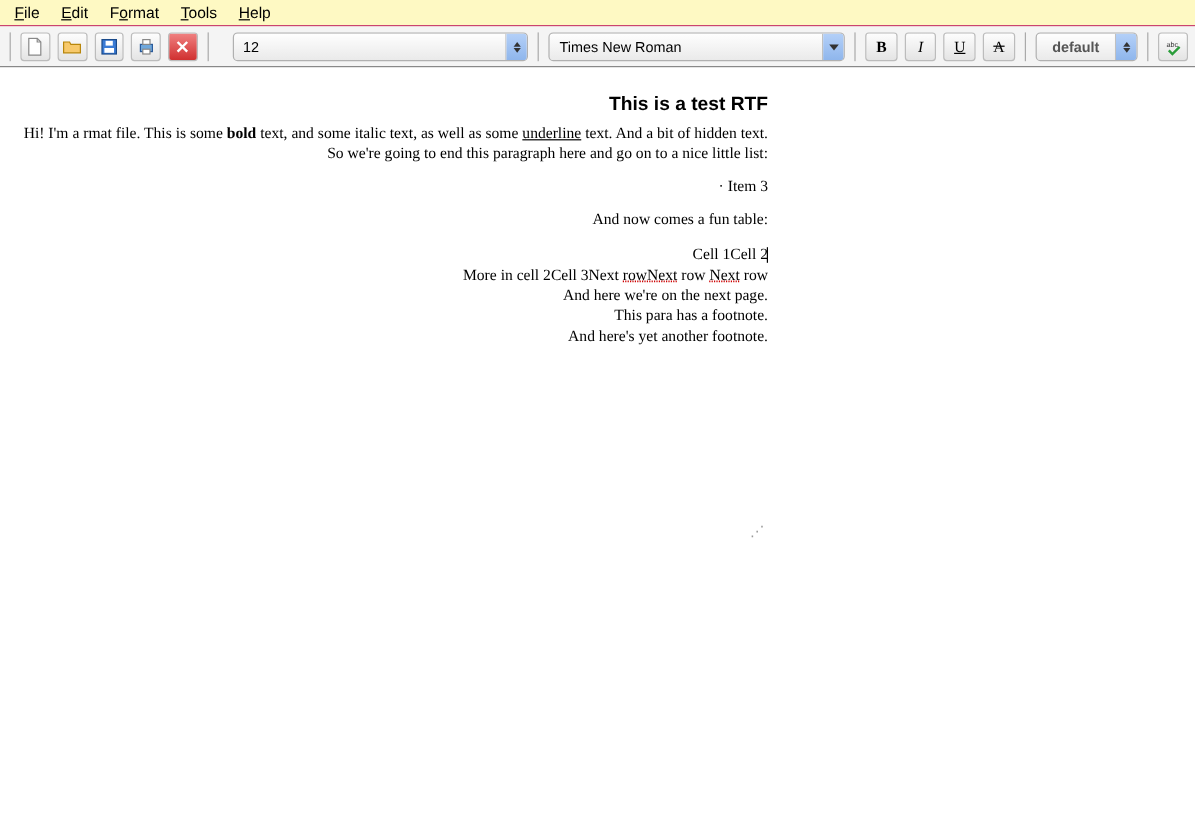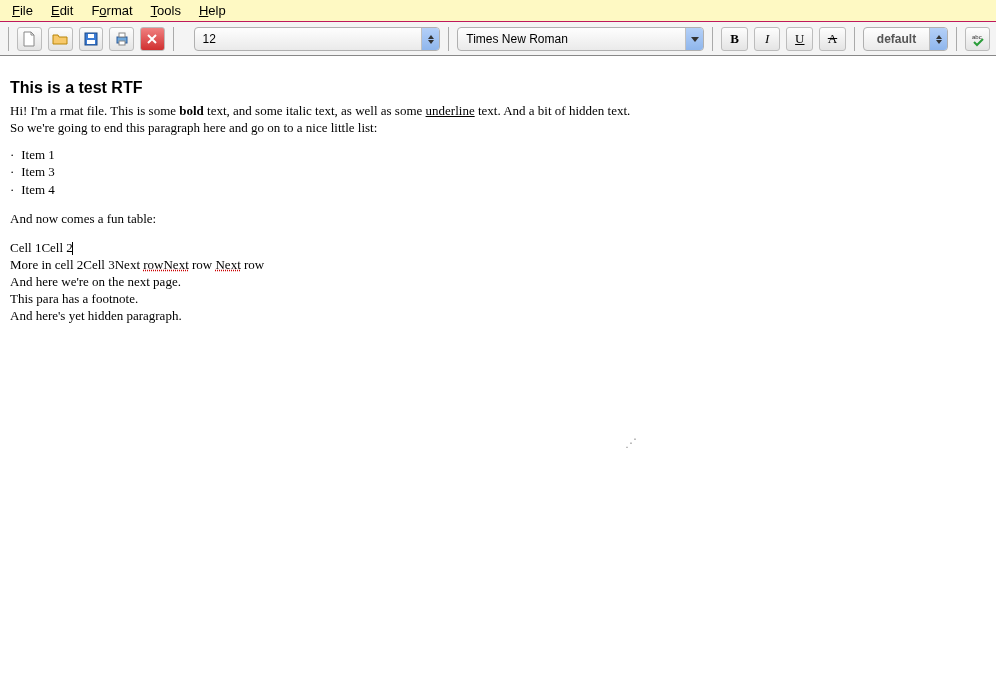--- a/index.html
+++ b/index.html
@@ -135,20 +135,21 @@
     .doc-area {
       padding: 22px 10px 10px 10px;
       position: relative;
     }
     .doc-content {
       font-family: "Times New Roman", serif;
       font-size: 13px;
       line-height: 1.3;
       width: 630px;
       position: relative;
+      text-align: right;
     }
     .doc-title {
       font-family: "Helvetica Neue", Arial, sans-serif;
       font-weight: bold;
       font-size: 16px;
       margin-bottom: 4px;
     }
     .p1 { margin-bottom: 10px; }
     .list { margin-bottom: 12px; }
     .list-item { margin: 1px 0; }
@@ -270,31 +271,29 @@
 
 <div class="doc-area">
   <div class="doc-content">
     <div class="doc-title">This is a test RTF</div>
 
     <div class="p1">
       <span>Hi! I'm a rmat file. This is some </span><span class="bold">bold</span><span> text, and some </span><span class="italic">italic</span><span> text, as well as some </span><span class="under">underline</span><span> text. And a bit of hidden text. So we're going to end this paragraph here and go on to a nice little list:</span>
     </div>
 
     <div class="list">
-      <div class="list-item"><span class="bullet">·</span> <span>Item 1</span></div>
       <div class="list-item"><span class="bullet">·</span> <span>Item 3</span></div>
-      <div class="list-item"><span class="bullet">·</span> <span>Item 4</span></div>
     </div>
 
     <div style="margin-bottom:12px">And now comes a fun table:</div>
 
     <div>
       <span>Cell 1</span><span>Cell 2</span><span class="cursor-caret"></span>
     </div>
     <div>
       <span>More in cell 2</span><span>Cell 3</span><span>Next</span> <span class="spell-err">row</span><span class="spell-err">Next</span><span> row </span><span class="spell-err">Next</span><span> row</span>
     </div>
     <div>And here we're on the next page.</div>
     <div>This para has a footnote.</div>
-    <div>And here's yet hidden paragraph.</div>
+    <div>And here's yet another footnote.</div>
   </div>
   <div class="resize-handle">⋰</div>
 </div>
 
 </body></html>

